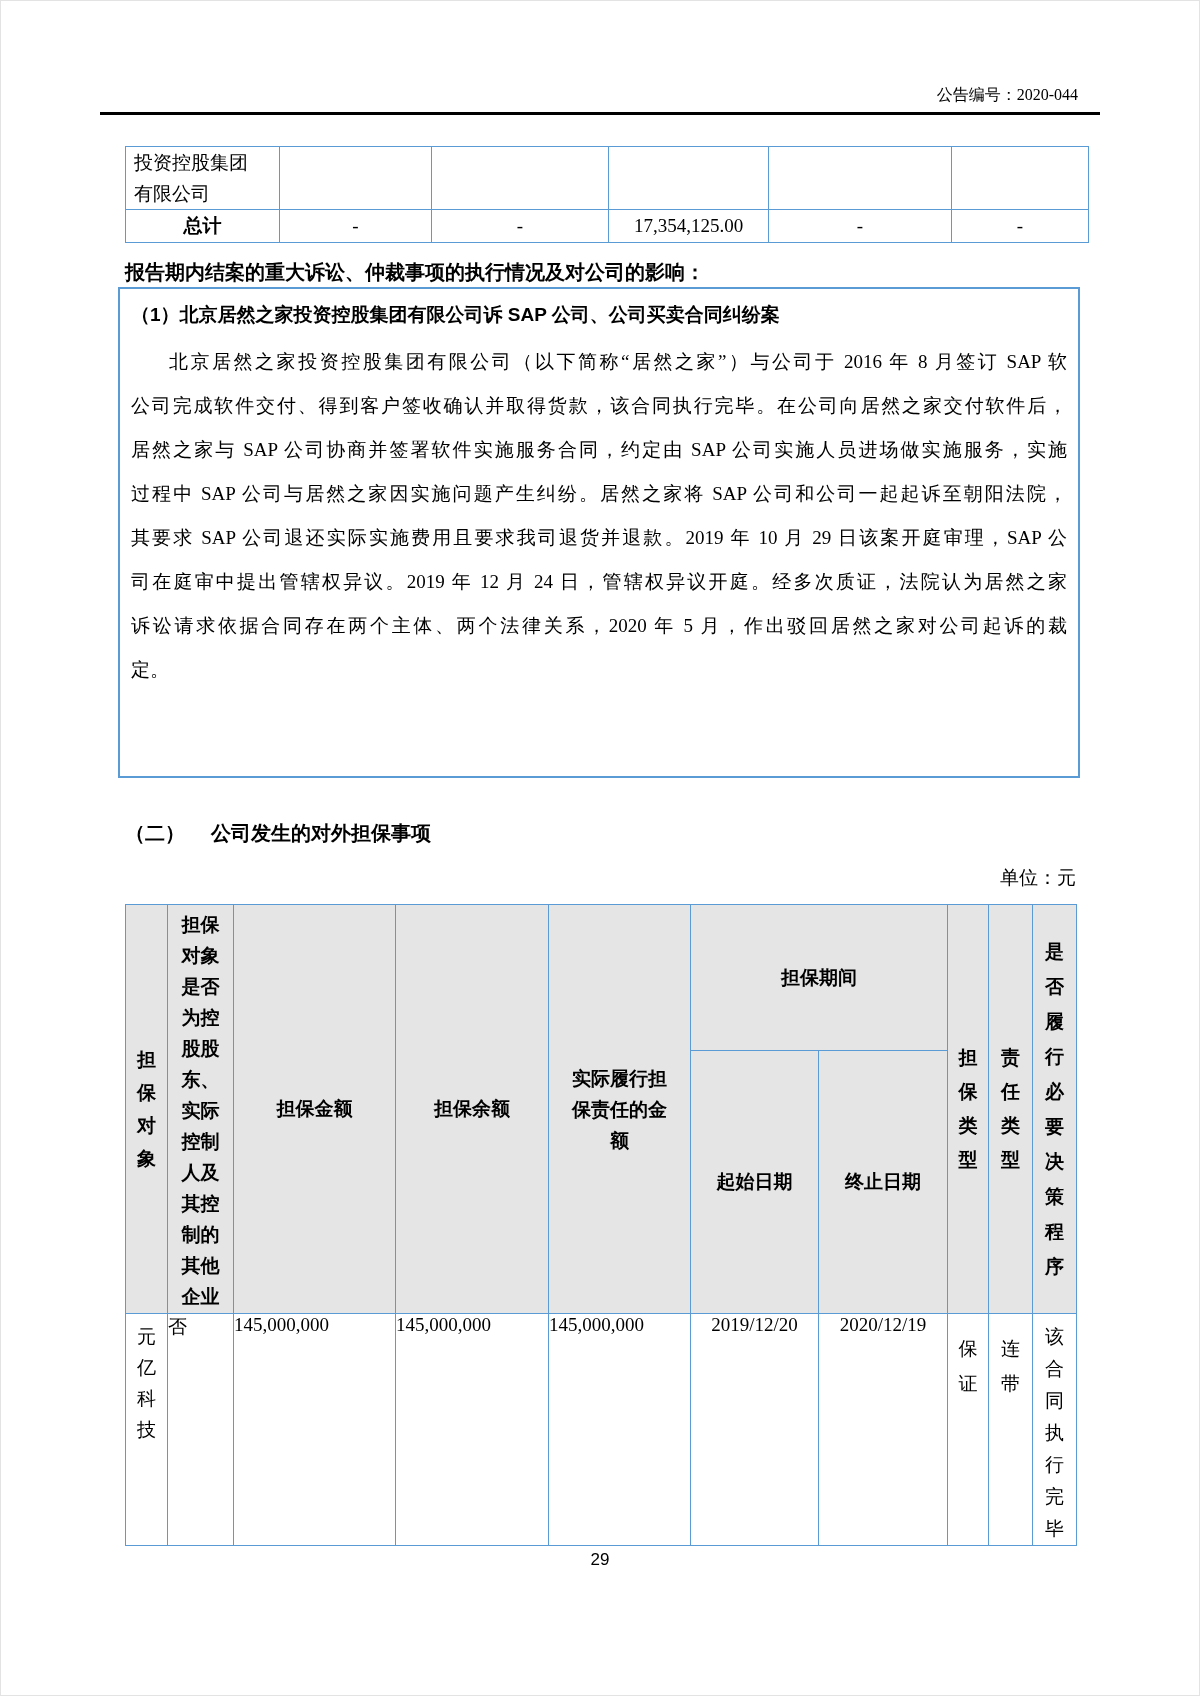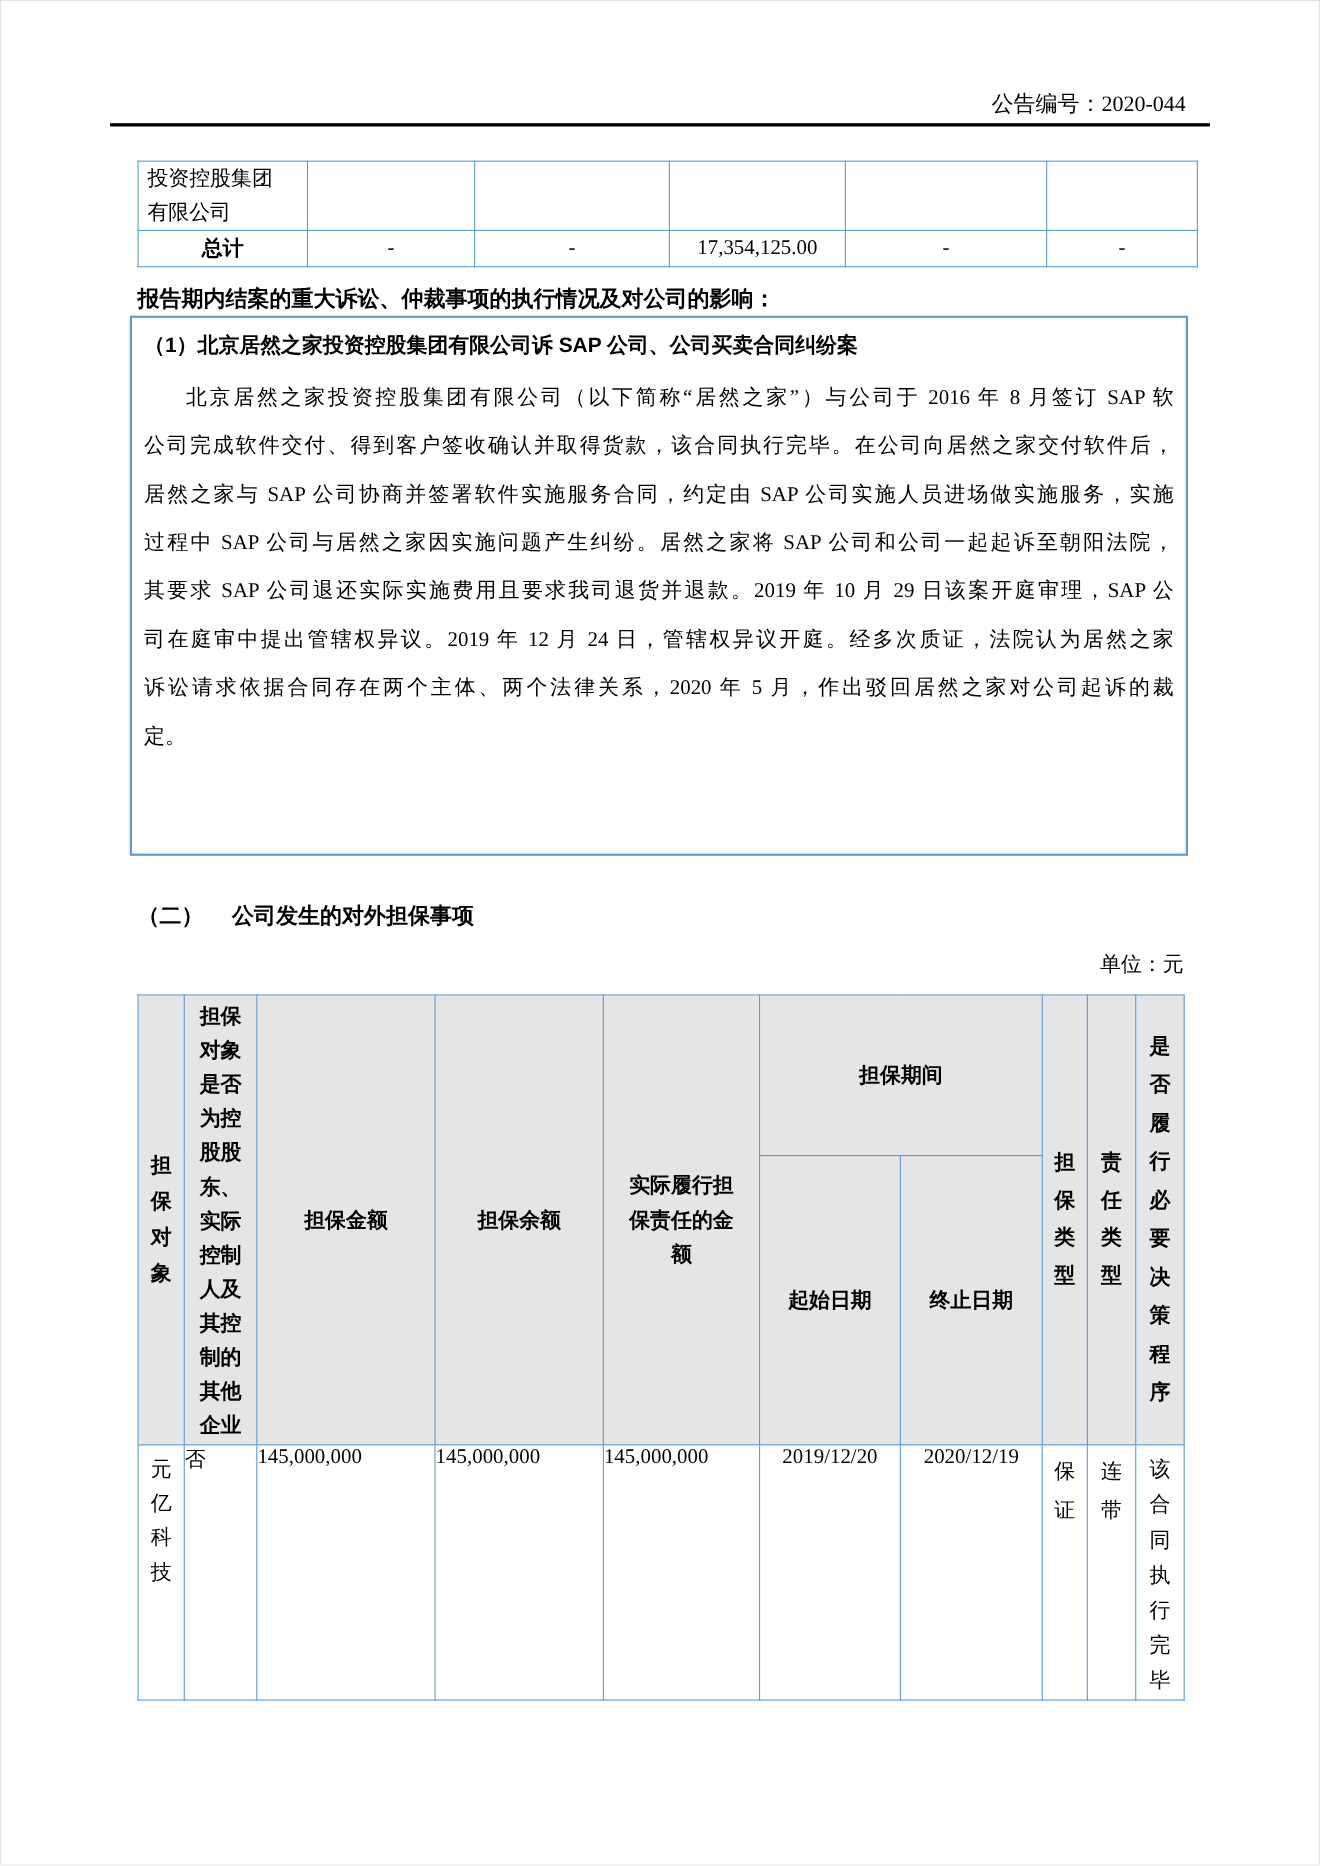--- a/index.html
+++ b/index.html
@@ -6,21 +6,21 @@
   html,body { background:#fff; }
   body { font-family:"Liberation Serif","DejaVu Serif",serif; color:#000; }
   .page {
     position:relative; width:1200px; height:1696px; margin:0 auto;
     background:#fff; overflow:hidden;
     box-shadow: inset 0 0 0 1px #e3e3e3;
   }
   .sans  { font-family:"Liberation Sans","DejaVu Sans",sans-serif; }
 
   
-  .doc-number { position:absolute; top:82px; right:122px; font-size:20px; line-height:26px; }
+  .doc-number { position:absolute; top:82px; right:122px; font-size:16px; line-height:26px; }
   .header-rule { position:absolute; left:100px; top:112px; width:1000px; height:3px; background:#000; }
 
   
   .top-table { position:absolute; left:125px; top:146px; width:963px;
     border-collapse:collapse; table-layout:fixed; font-size:19px; }
   .top-table td { border:1px solid #5B9BD5; vertical-align:middle; padding:0; }
   .top-table .r1 td { height:63px; }
   .top-table .r2 td { height:33px; text-align:center; }
   .top-table .company-cell { vertical-align:middle; padding-left:8px; }
   .top-table .company-cell .wrap6 { width:116px; word-break:break-all; line-break:anywhere; line-height:31px; }
@@ -56,21 +56,21 @@
   .th-related        { vertical-align:top; }
   .th-related .vert  { line-height:31px; margin-top:3px; }
   .th-actual .vert   { line-height:31px; }
   .th-type .vert     { line-height:34px; }
   .th-proc .vert     { line-height:35px; }
 
   .td-target .vert { line-height:31px; margin-top:7px; }
   .td-related { text-align:left; padding:7px 0 0 9px; }
   .td-amount { text-align:left; padding:7px 10px 0 0; }
   .td-date { text-align:center; padding-top:7px; }
-  .td-type .vert { line-height:35px; margin-top:7px; }
+  .td-type .vert { line-height:35px; margin-top:17px; }
   .td-proc .vert { line-height:32px; margin-top:7px; }
 
   
   .page-number { position:absolute; left:0; right:0; top:1550px; text-align:center;
     font-size:17px; font-family:"Liberation Sans","DejaVu Sans",sans-serif; }
 </style>
 </head>
 <body>
 
 <div class="page">
@@ -195,14 +195,15 @@
       <td class="td-type">
         <div class="vert w1">连带</div>
       </td>
       <td class="td-proc">
         <div class="vert w1">该合同执行完毕</div>
       </td>
     </tr>
   </tbody>
     </table>
 
+  <div class="page-number">29</div>
 
 </div>
 
 </body></html>

